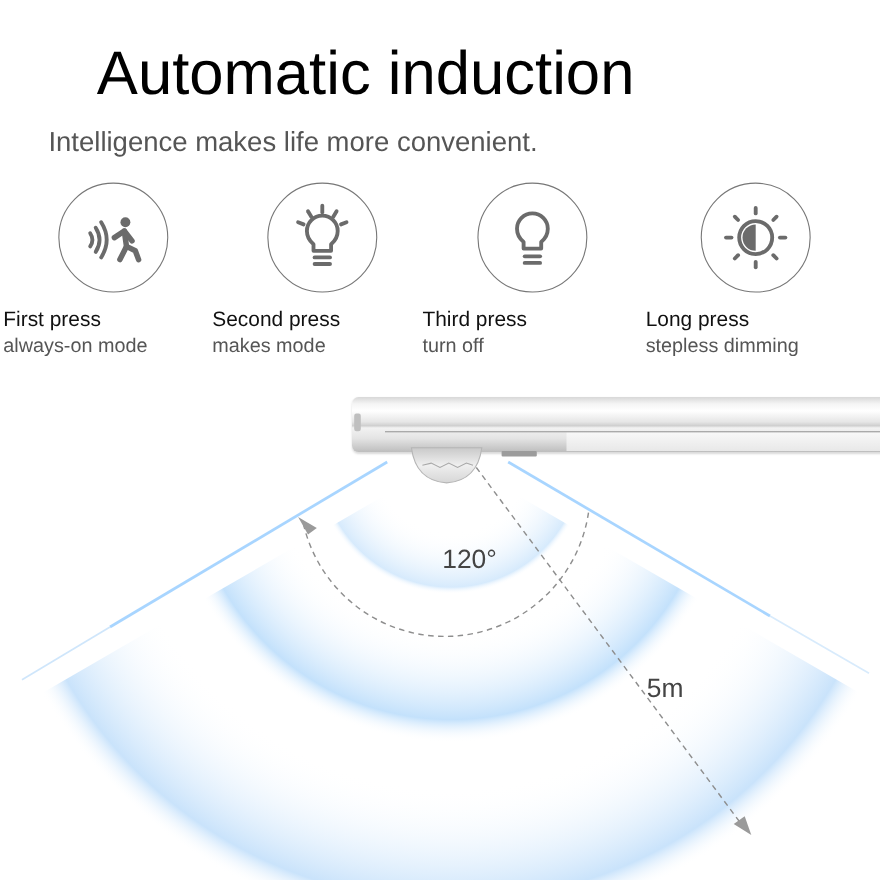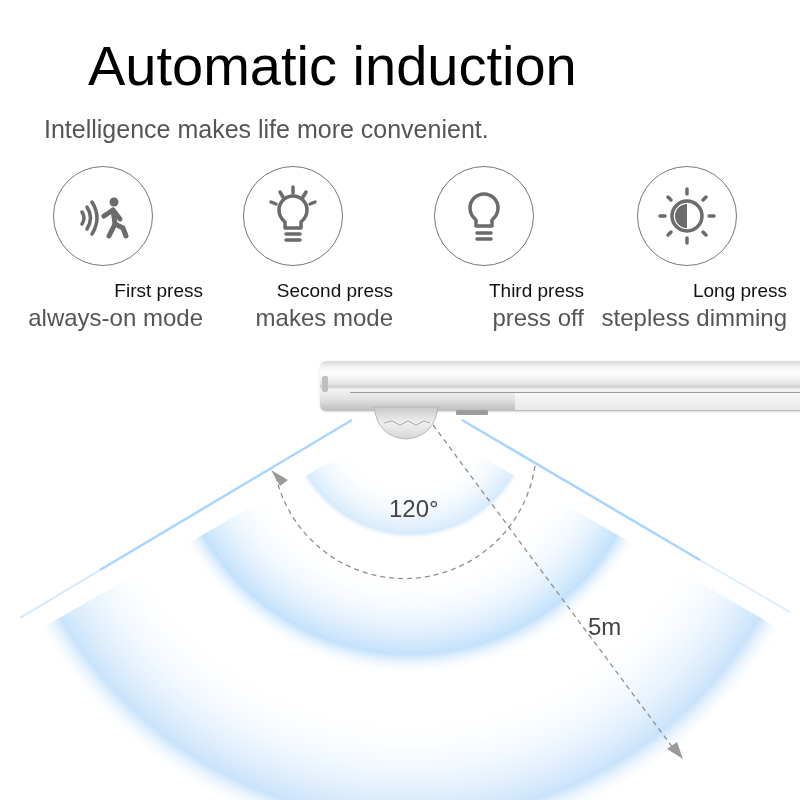--- a/index.html
+++ b/index.html
@@ -1,23 +1,23 @@
 <!DOCTYPE html>
 <html><head>
   <meta charset="utf-8">
   <style>
     html, body { margin: 0; padding: 0; background: #ffffff; }
     body { width: 800px; height: 800px; position: relative; overflow: hidden; font-family: "Liberation Sans", sans-serif; }
     .title { position: absolute; left: 44px; top: 38px; font-size: 56px; color: #000; letter-spacing: 0px; line-height: 1; font-weight: normal; margin-left: 44px; }
     .subtitle { position: absolute; left: 44px; top: 117px; font-size: 25px; color: #555555; line-height: 1; text-align: right; }
-    .feature { position: absolute; top: 166px; width: 200px; text-align: right; }
+    .feature { position: absolute; top: 166px; width: 200px; text-align: left; }
     .circle { width: 100px; height: 100px; border: 1.3px solid #777; border-radius: 50%; margin: 0 auto; display: flex; align-items: center; justify-content: center; box-sizing: border-box; }
     .circle svg { display: block; }
     .f-title { margin-top: 14px; font-size: 19px; color: #111; line-height: 1.2; }
-    .f-sub { font-size: 24px; color: #555; line-height: 1.25; }
+    .f-sub { font-size: 18px; color: #555; line-height: 1.25; }
     .scene { position: absolute; left: 0; top: 0; width: 800px; height: 800px; pointer-events: none; }
     .lbl { position: absolute; font-size: 24px; color: #444; line-height: 1; }
     .bar { position: absolute; left: 320px; top: 361px; width: 490px; height: 50px; border-radius: 6px 0 0 6px;
       background: linear-gradient(to bottom, #d8d8d8 0%, #f4f4f4 12%, #ffffff 25%, #e6e6e6 45%, #cfcfcf 52%, #f2f2f2 56%, #e4e4e4 75%, #bdbdbd 100%);
       box-shadow: 0 1px 2px rgba(0,0,0,0.15); }
     .bar-cap { position: absolute; left: 322px; top: 376px; width: 6px; height: 16px; background: #bfbfbf; border-radius: 2px; }
     .bar-line { position: absolute; left: 350px; top: 392px; width: 450px; height: 1px; background: #9a9a9a; }
     .bar-end { position: absolute; left: 515px; top: 393px; width: 290px; height: 17px; background: linear-gradient(#f8f8f8,#e8e8e8); }
     .switch { position: absolute; left: 456px; top: 410px; width: 32px; height: 5px; background: #9c9c9c; border-radius: 1px; }
   </style>
@@ -70,21 +70,21 @@
   <div class="circle">
     <svg width="70" height="70" viewBox="0 0 70 70">
       <g stroke="#6b6b6b" stroke-width="3.5" stroke-linecap="round" fill="none">
         <path d="M27 45 L27 39 Q21 34 21 27 A14 14 0 0 1 49 27 Q49 34 43 39 L43 45 Z" stroke-linejoin="round"></path>
         <line x1="28" y1="52" x2="42" y2="52"></line>
         <line x1="28" y1="58" x2="42" y2="58"></line>
       </g>
     </svg>
   </div>
   <div class="f-title">Third press</div>
-  <div class="f-sub">press off</div>
+  <div class="f-sub">turn off</div>
 </div>
 
 <div class="feature" style="left:587px;">
   <div class="circle">
     <svg width="70" height="70" viewBox="0 0 70 70">
       <g stroke="#6b6b6b" stroke-width="3.5" stroke-linecap="round" fill="none">
         <line x1="35" y1="8" x2="35" y2="13"></line>
         <line x1="35" y1="57" x2="35" y2="62"></line>
         <line x1="8" y1="35" x2="13" y2="35"></line>
         <line x1="57" y1="35" x2="62" y2="35"></line>
@@ -149,14 +149,14 @@
     <linearGradient id="dome" x1="0" y1="0" x2="0" y2="1">
       <stop offset="0" stop-color="#c9c9c9"></stop>
       <stop offset="0.5" stop-color="#efefef"></stop>
       <stop offset="1" stop-color="#d6d6d6"></stop>
     </linearGradient>
   </defs>
   <path d="M2 2 L66 2 Q62 32 34 34 Q6 32 2 2 Z" fill="url(#dome)" stroke="#b5b5b5" stroke-width="1"></path>
   <path d="M12 18 L20 16 L28 20 L36 16 L44 20 L52 16 L58 18" fill="none" stroke="#a8a8a8" stroke-width="1"></path>
 </svg>
 
-<div class="lbl" style="left:389px;top:497px;">120°</div>
+<div class="lbl" style="left:402px;top:497px;">120°</div>
 <div class="lbl" style="left:588px;top:615px;">5m</div>
 
 </body></html>

